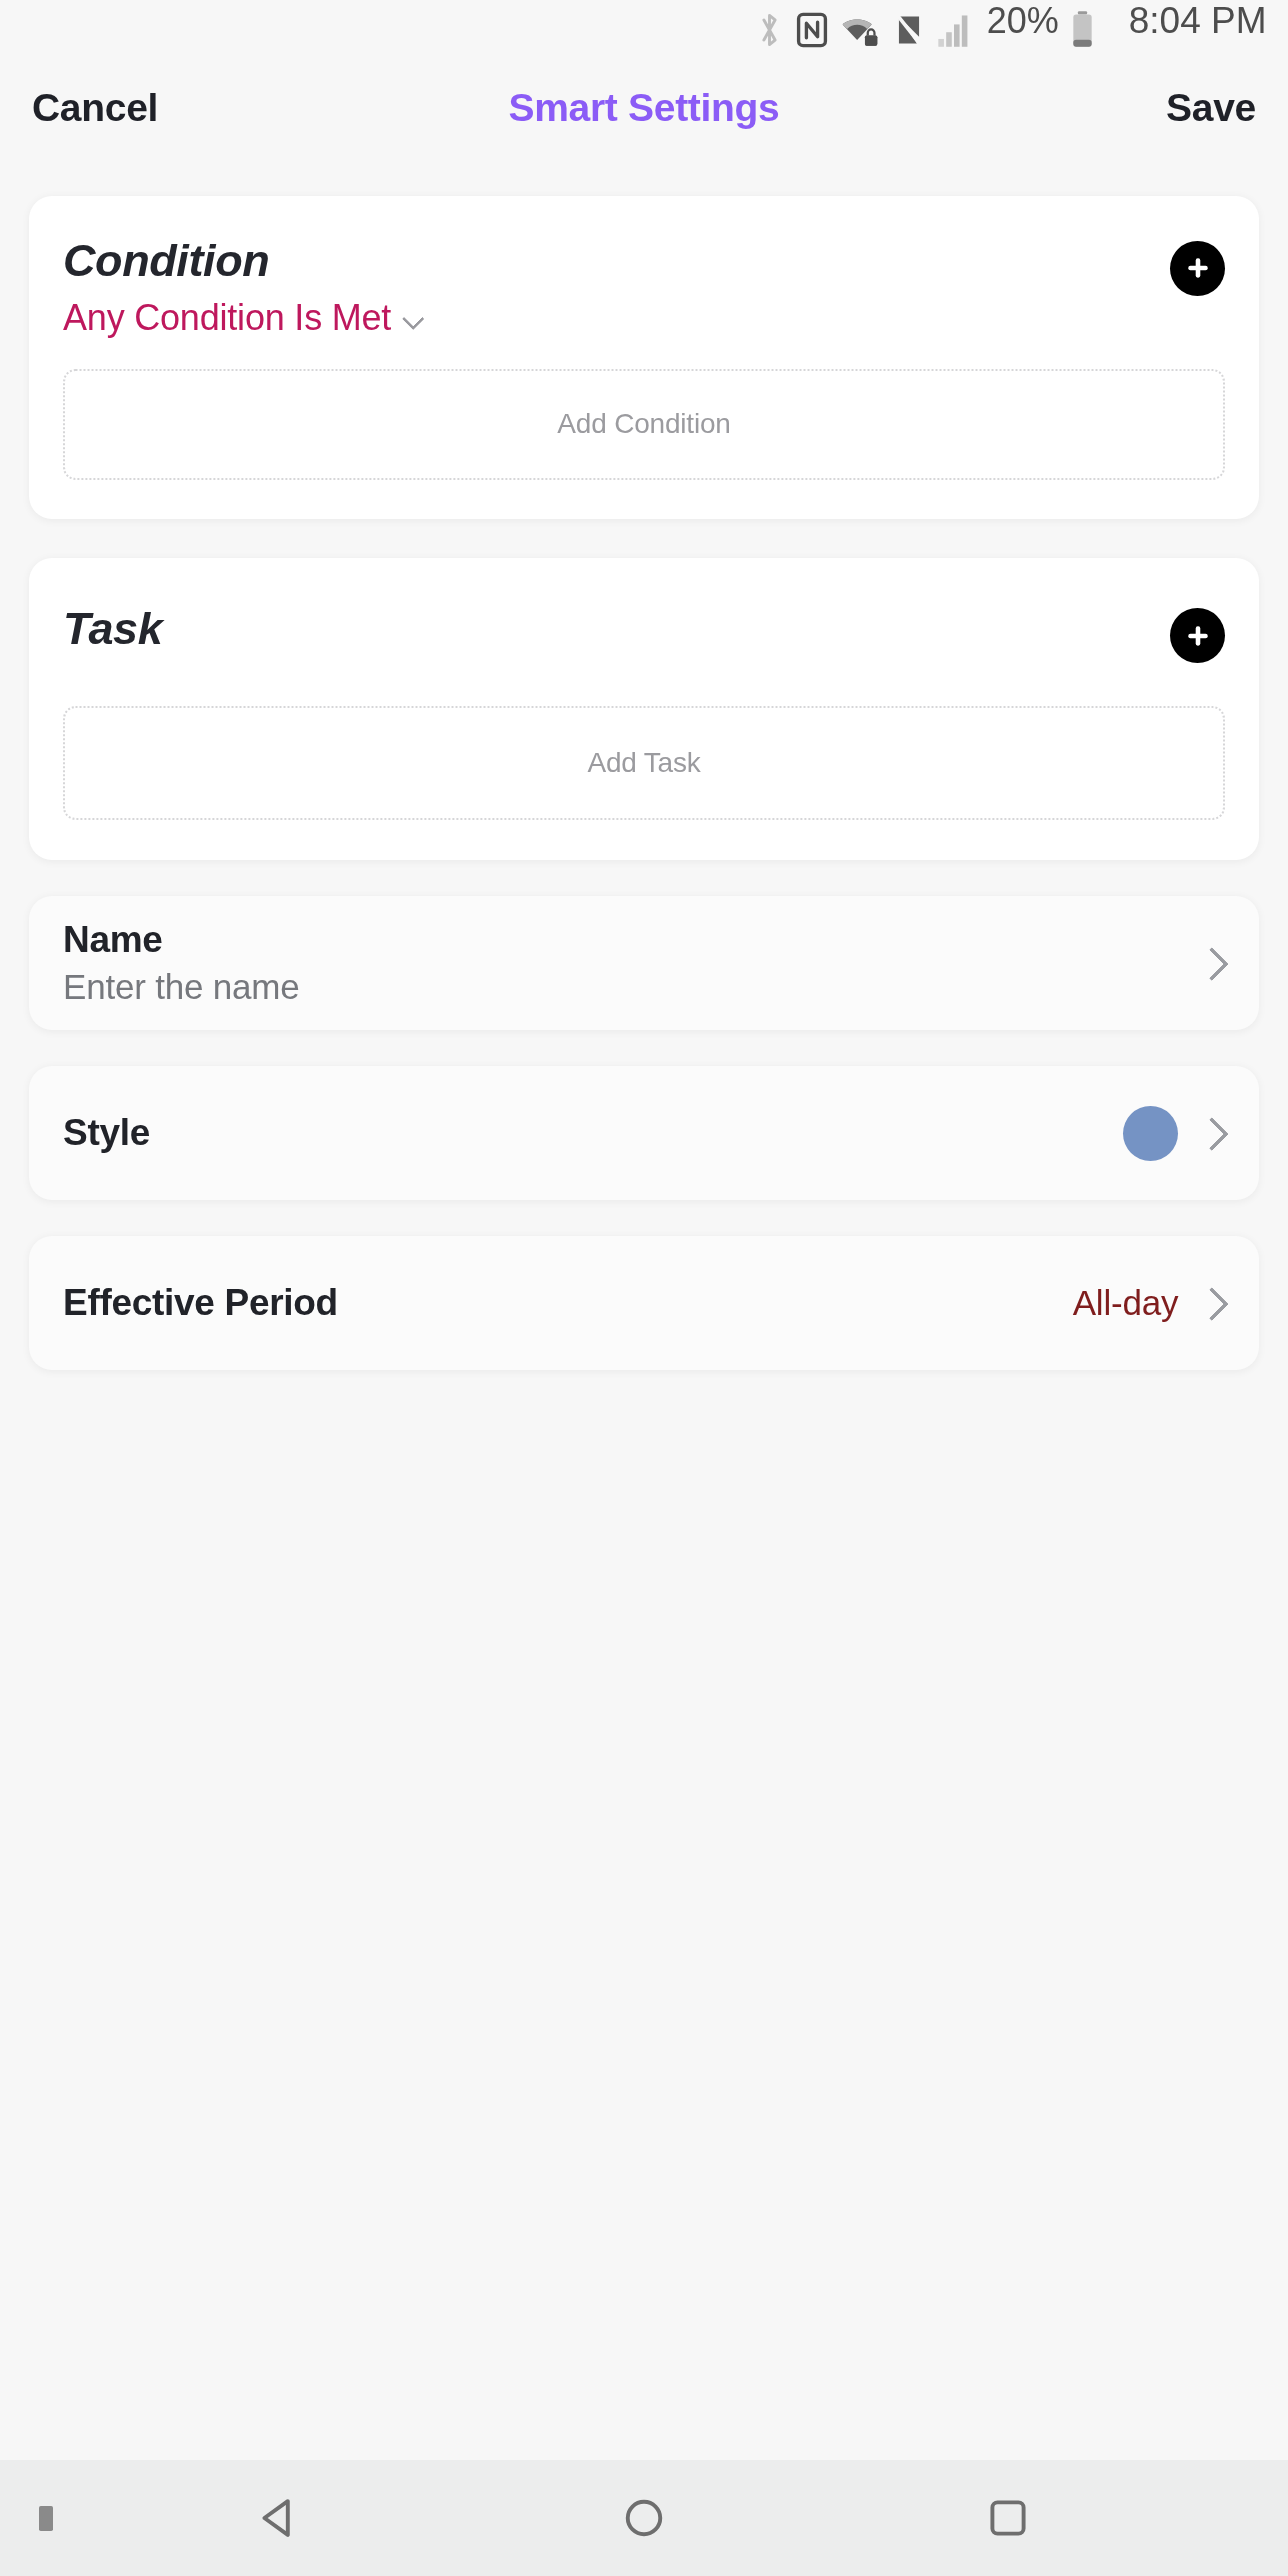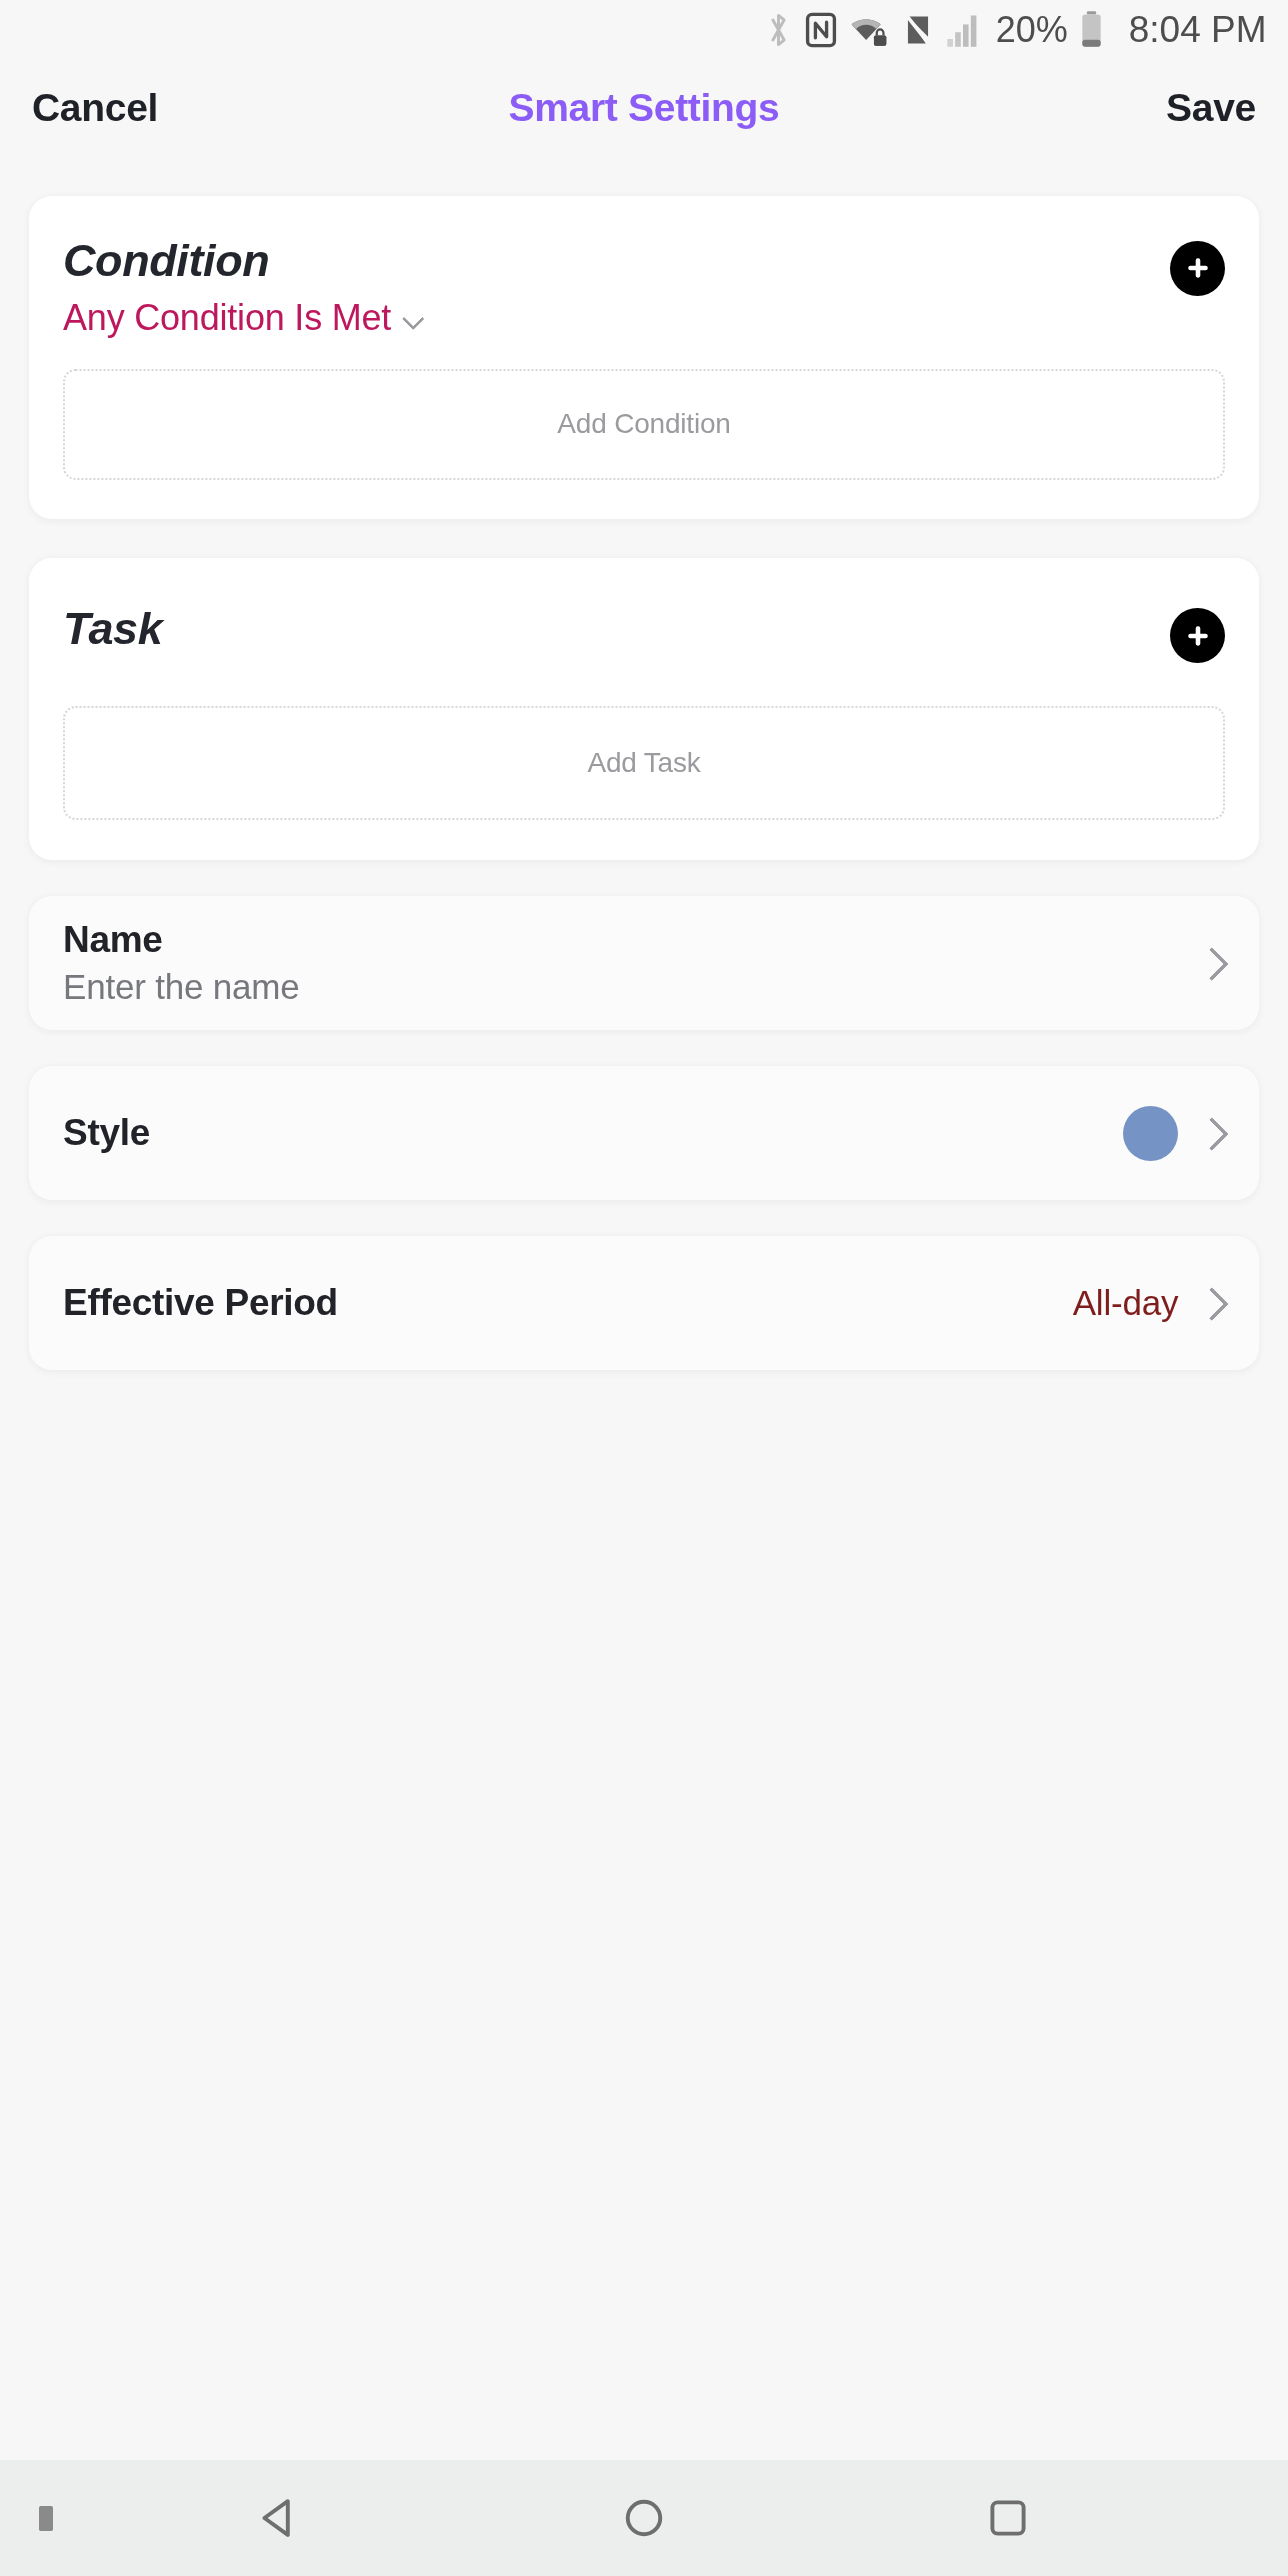--- a/index.html
+++ b/index.html
@@ -18,28 +18,27 @@
     display: flex;
     flex-direction: column;
     overflow: hidden;
   }
 
   
   .status-bar {
     height: 59px;
     flex: 0 0 59px;
     display: flex;
-    align-items: center;
     justify-content: flex-end;
     padding-right: 21.5px;
     gap: 12.5px;
     background: #f7f7f7;
   }
   .sb-icon { display: flex; align-items: center; justify-content: center; }
-  .sb-clock { font-size: 37px; color: #4d4d4d; margin-left: 13px; }
+  .sb-clock { font-size: 37px; color: #4d4d4d; margin-left: 22px; }
   .sb-pct { font-size: 36px; color: #4d4d4d; margin-left: 1.8px; }
 
   
   .header {
     height: 98px;
     flex: 0 0 98px;
     display: flex;
     align-items: center;
     justify-content: space-between;
     padding: 0 32px;

